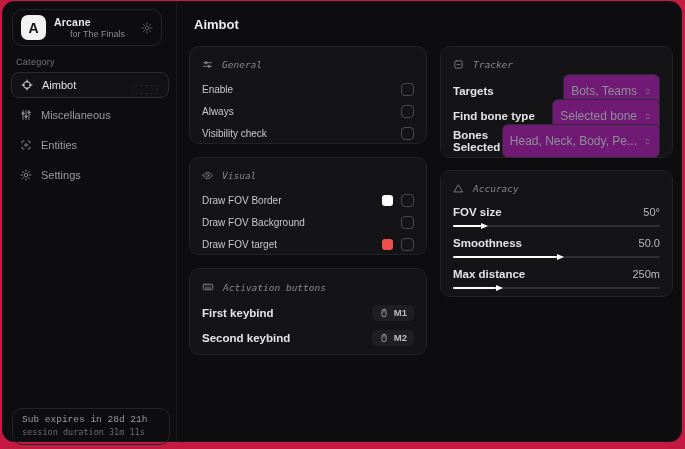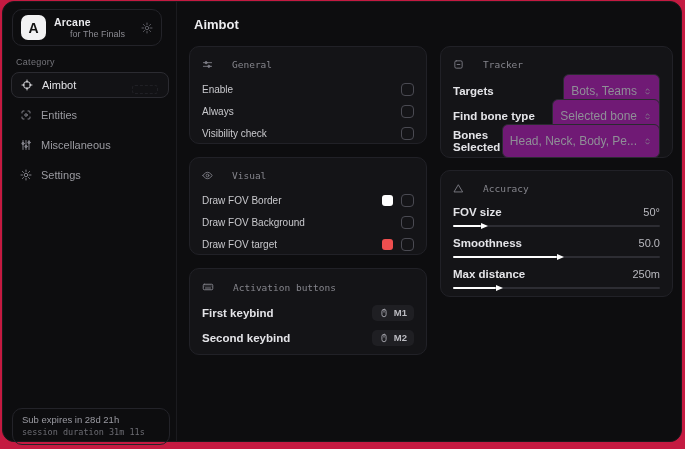--- a/index.html
+++ b/index.html
@@ -24,36 +24,36 @@
               border-radius:8px; color:#9b9ba1; font-size:11px; margin-bottom:4px; position:relative; }
   .nav-item .nicon { display:flex; color:#82828a; }
   .nav-item.active { border:1px solid #2b2b31; background:#121215; color:#e2e2e6; }
   .nav-item.active .nicon { color:#d6d6da; }
   .nav-item:nth-child(2) { margin-top:7px; }
   .nav-item + .nav-item { margin-top:3px; }
   .hint-dash { position:absolute; right:10px; top:12px; width:26px; height:9px;
                border:1px dashed #3c3c44; border-radius:3px; opacity:.35; }
   .status-card { position:absolute; left:9px; top:406px; width:158px; height:37px;
                  border:1px solid #232329; border-radius:10px; padding:5px 9px; }
-  .status-1 { font-family:Liberation Sans, sans-serif; font-size:9.5px; color:#9b9ba2; white-space:nowrap; }
+  .status-1 { font-family:Liberation Mono, monospace; font-size:9.5px; color:#9b9ba2; white-space:nowrap; }
   .status-2 { font-family:"DejaVu Sans Mono", monospace; font-size:8.5px; color:#6c6c73; margin-top:2px; white-space:nowrap; }
 
   
   .main { position:absolute; left:175px; top:0; right:0; bottom:0; }
   .page-title { position:absolute; left:16px; top:15px; font-size:13px; font-weight:bold; color:#ededf0; }
 
   .panel { position:absolute; background:#141417; border:1px solid #212127; border-radius:10px; padding:10px 12px; }
   .p-general    { left:11px;  top:44px;  width:238px; height:98px; }
   .p-visual     { left:11px;  top:155px; width:238px; height:98px; }
   .p-activation { left:11px;  top:266px; width:238px; height:87px; }
   .p-tracker    { left:262px; top:44px;  width:233px; height:112px; }
   .p-accuracy   { left:262px; top:168px; width:233px; height:127px; }
 
-  .panel-header { display:flex; align-items:center; gap:19px; color:#85858c;
-                  font-family:"DejaVu Sans Mono", monospace; font-size:9.5px; margin:2px 0 9px; }
+  .panel-header { display:flex; align-items:center; gap:9px; color:#85858c;
+                  font-family:"DejaVu Sans Mono", monospace; font-size:9.5px; margin:2px 0 9px;font-style:italic; }
   .panel-header .picon { display:flex; color:#7d7d85; }
 
   .row { display:flex; align-items:center; justify-content:space-between; height:21px; margin-top:1px; }
   .row-label { font-size:10px; color:#c9c9cе; color:#c9c9cd; }
   .row-label.strong { font-size:11.5px; font-weight:bold; color:#e4e4e8; }
   .row-right { display:flex; align-items:center; gap:8px; }
 
   .checkbox { width:13px; height:13px; border:1.5px solid #4a4a52; border-radius:4px; background:transparent; }
   .swatch { width:11px; height:11px; border-radius:3px; }
 
@@ -105,36 +105,36 @@
             <circle cx="12" cy="12" r="7"></circle>
               <path d="M12 2v5M12 17v5M2 12h5M17 12h5"></path>
           </svg>
         </span>
         <span>Aimbot</span>
         <span class="hint-dash"></span>
       </div>
       <div class="nav-item">
         <span class="nicon">
           <svg width="12" height="12" viewBox="0 0 24 24" fill="none" stroke="currentColor" stroke-width="2" stroke-linecap="round">
-            <path d="M4 8V6a2 2 0 0 1 2-2h2M16 4h2a2 2 0 0 1 2 2v2M20 16v2a2 2 0 0 1-2 2h-2M8 20H6a2 2 0 0 1-2-2v-2"></path>
-            <circle cx="12" cy="12" r="2.5"></circle>
-          </svg>
-        </span>
-        <span>Entities</span>
-      </div>
-      <div class="nav-item">
-        <span class="nicon">
-          <svg width="12" height="12" viewBox="0 0 24 24" fill="none" stroke="currentColor" stroke-width="2" stroke-linecap="round">
             <path d="M6 3v18M12 3v18M18 3v18"></path>
             <circle cx="6" cy="9" r="2.3" fill="currentColor"></circle>
               <circle cx="12" cy="15" r="2.3" fill="currentColor"></circle>
               <circle cx="18" cy="7" r="2.3" fill="currentColor"></circle>
           </svg>
         </span>
         <span>Miscellaneous</span>
+      </div>
+      <div class="nav-item">
+        <span class="nicon">
+          <svg width="12" height="12" viewBox="0 0 24 24" fill="none" stroke="currentColor" stroke-width="2" stroke-linecap="round">
+            <path d="M4 8V6a2 2 0 0 1 2-2h2M16 4h2a2 2 0 0 1 2 2v2M20 16v2a2 2 0 0 1-2 2h-2M8 20H6a2 2 0 0 1-2-2v-2"></path>
+            <circle cx="12" cy="12" r="2.5"></circle>
+          </svg>
+        </span>
+        <span>Entities</span>
       </div>
       <div class="nav-item">
         <span class="nicon">
           <svg width="12" height="12" viewBox="0 0 24 24" fill="none" stroke="currentColor" stroke-width="2" stroke-linecap="round">
             <circle cx="12" cy="12" r="3.5"></circle>
             <path d="M12 2v3M12 19v3M2 12h3M19 12h3M4.9 4.9l2.1 2.1M17 17l2.1 2.1M19.1 4.9L17 7M7 17l-2.1 2.1"></path>
           </svg>
         </span>
         <span>Settings</span>
       </div>

